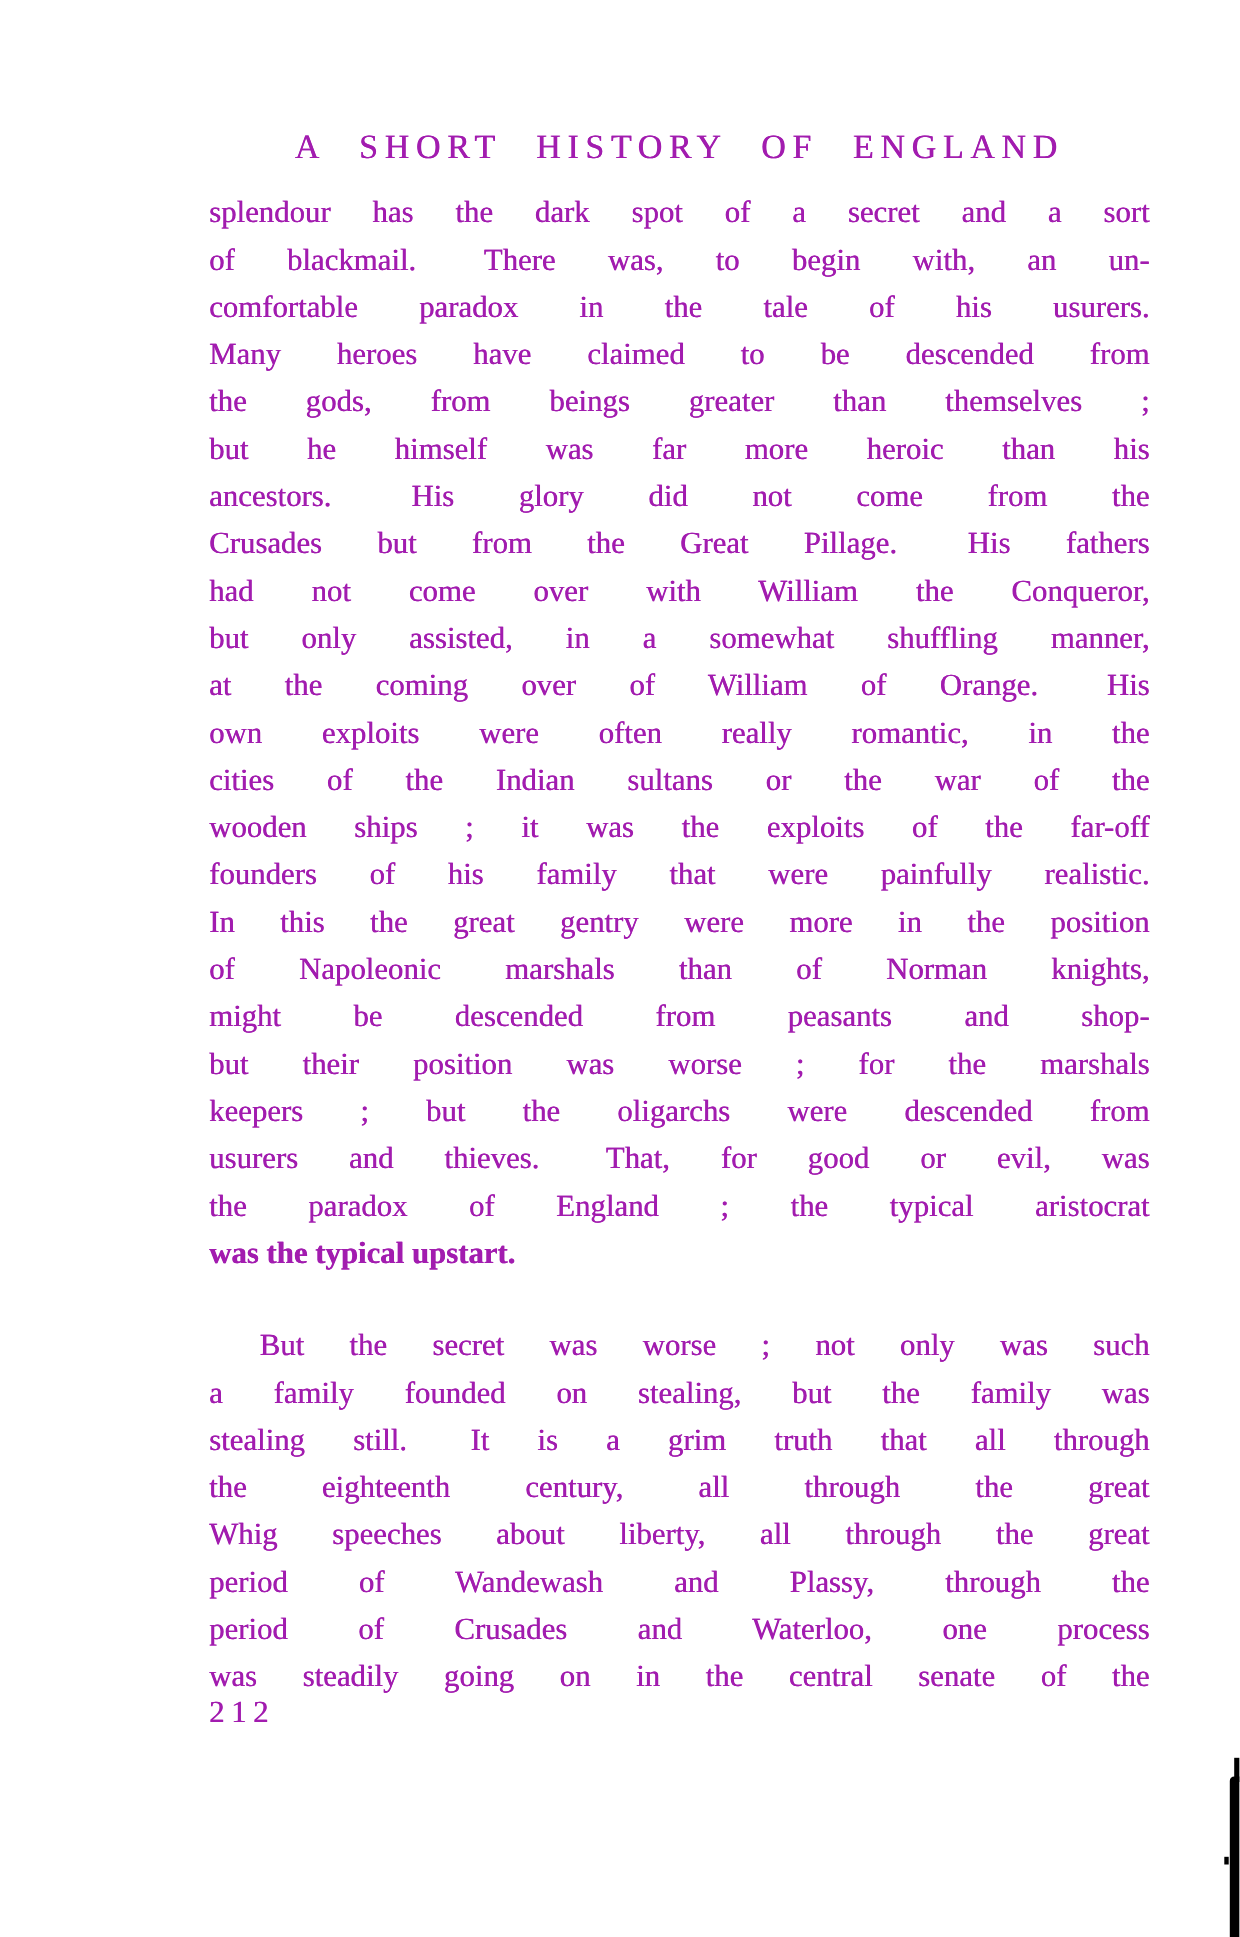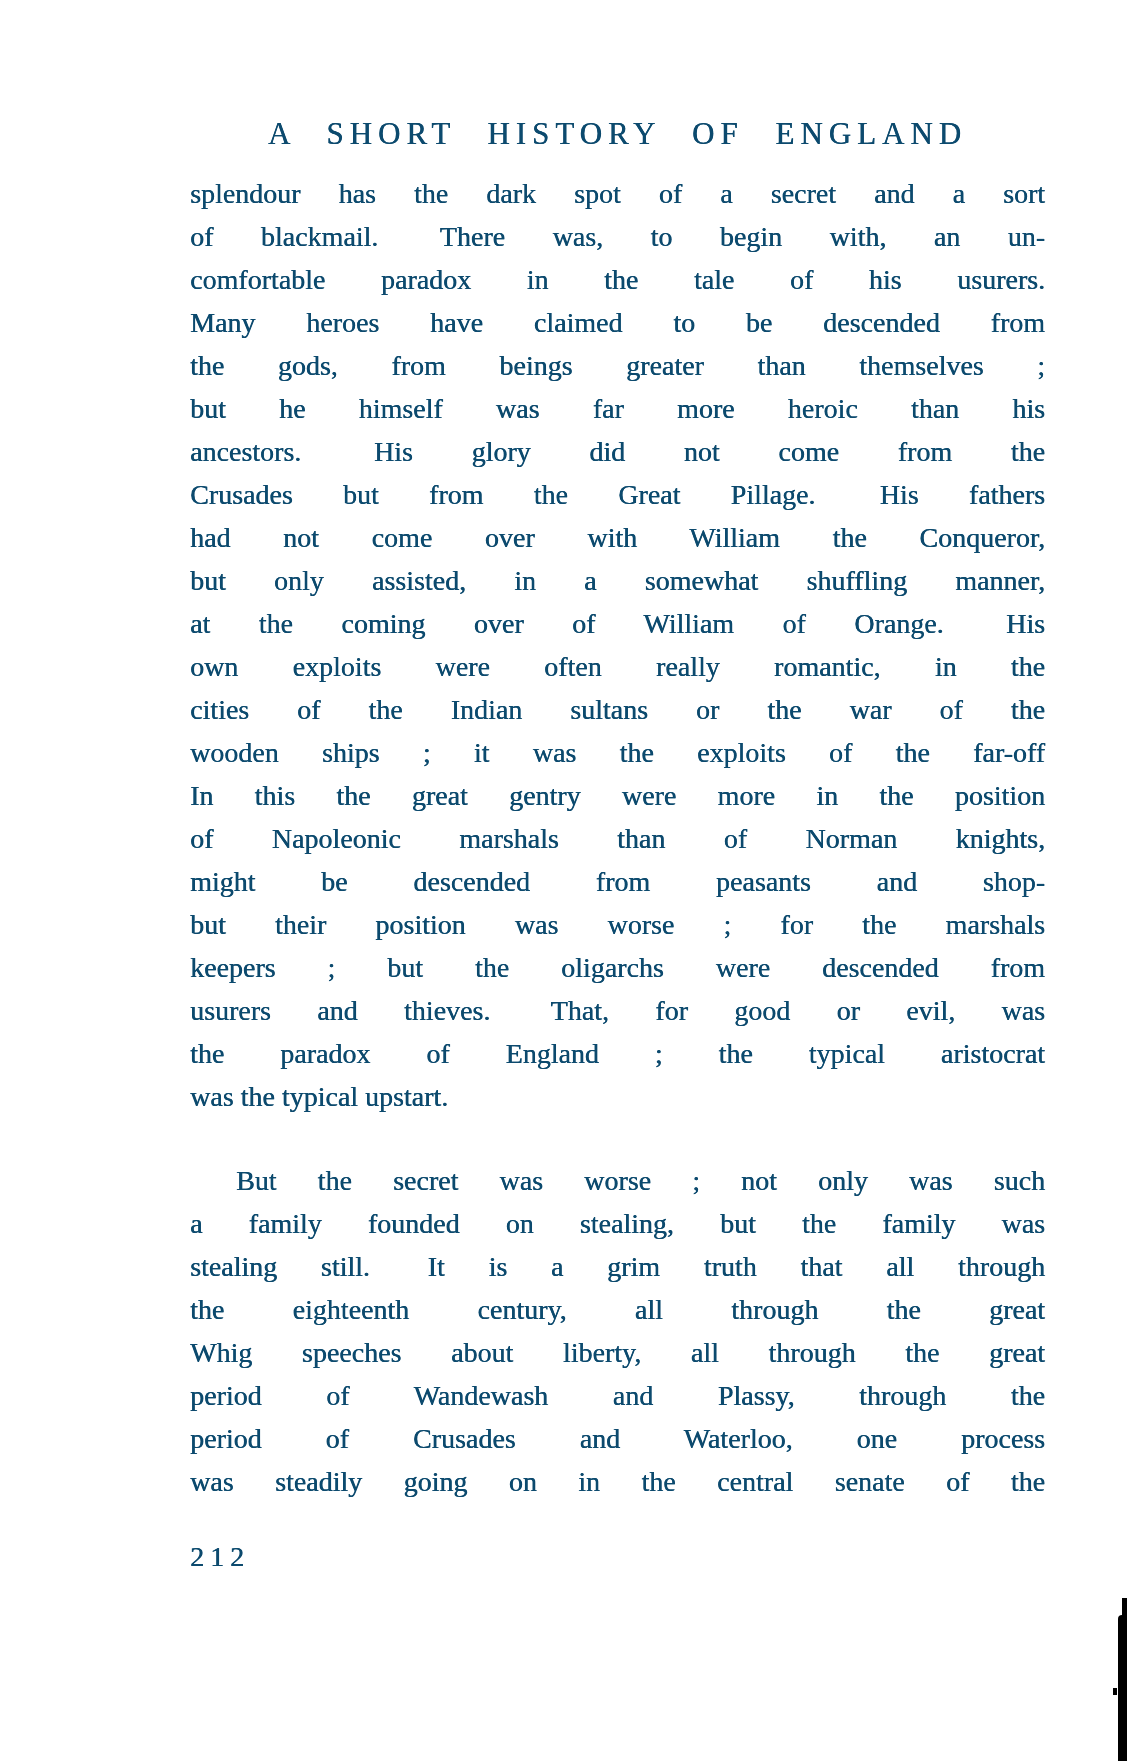--- a/index.html
+++ b/index.html
@@ -6,21 +6,21 @@
     margin: 0;
     padding: 0;
     background: #ffffff;
   }
   .page {
     position: relative;
     width: 1127px;
     height: 1761px;
     background: #ffffff;
     font-family: "Liberation Serif", "DejaVu Serif", serif;
-    color: #0c4a6e;
+    color: #a21caf;
     overflow: hidden;
   }
   .running-head {
     position: absolute;
     left: 190px;
     top: 116px;
     width: 855px;
     text-align: center;
     font-size: 31px;
     letter-spacing: 6px;
@@ -38,20 +38,21 @@
     text-shadow: 0.4px 0 0 currentColor;
   }
   .line {
     height: 43px;
     text-align: justify;
     text-align-last: justify;
     overflow: visible;
   }
   .line.no-justify {
     text-align-last: left;
+    font-weight: bold;
   }
   .line.indent {
     text-indent: 46px;
     margin-top: 41px;
   }
   .page-number {
     position: absolute;
     left: 190px;
     top: 1541px;
     width: 855px;
@@ -100,20 +101,21 @@
       <div class="line">the gods, from beings greater than themselves ;</div>
       <div class="line">but he himself was far more heroic than his</div>
       <div class="line">ancestors.  His glory did not come from the</div>
       <div class="line">Crusades but from the Great Pillage.  His fathers</div>
       <div class="line">had not come over with William the Conqueror,</div>
       <div class="line">but only assisted, in a somewhat shuffling manner,</div>
       <div class="line">at the coming over of William of Orange.  His</div>
       <div class="line">own exploits were often really romantic, in the</div>
       <div class="line">cities of the Indian sultans or the war of the</div>
       <div class="line">wooden ships ; it was the exploits of the far-off</div>
+      <div class="line">founders of his family that were painfully realistic.</div>
       <div class="line">In this the great gentry were more in the position</div>
       <div class="line">of Napoleonic marshals than of Norman knights,</div>
       <div class="line">might be descended from peasants and shop-</div>
       <div class="line">but their position was worse ; for the marshals</div>
       <div class="line">keepers ; but the oligarchs were descended from</div>
       <div class="line">usurers and thieves.  That, for good or evil, was</div>
       <div class="line">the paradox of England ; the typical aristocrat</div>
       <div class="line no-justify">was the typical upstart.</div>
       <div class="line indent">But the secret was worse ; not only was such</div>
       <div class="line">a family founded on stealing, but the family was</div>

